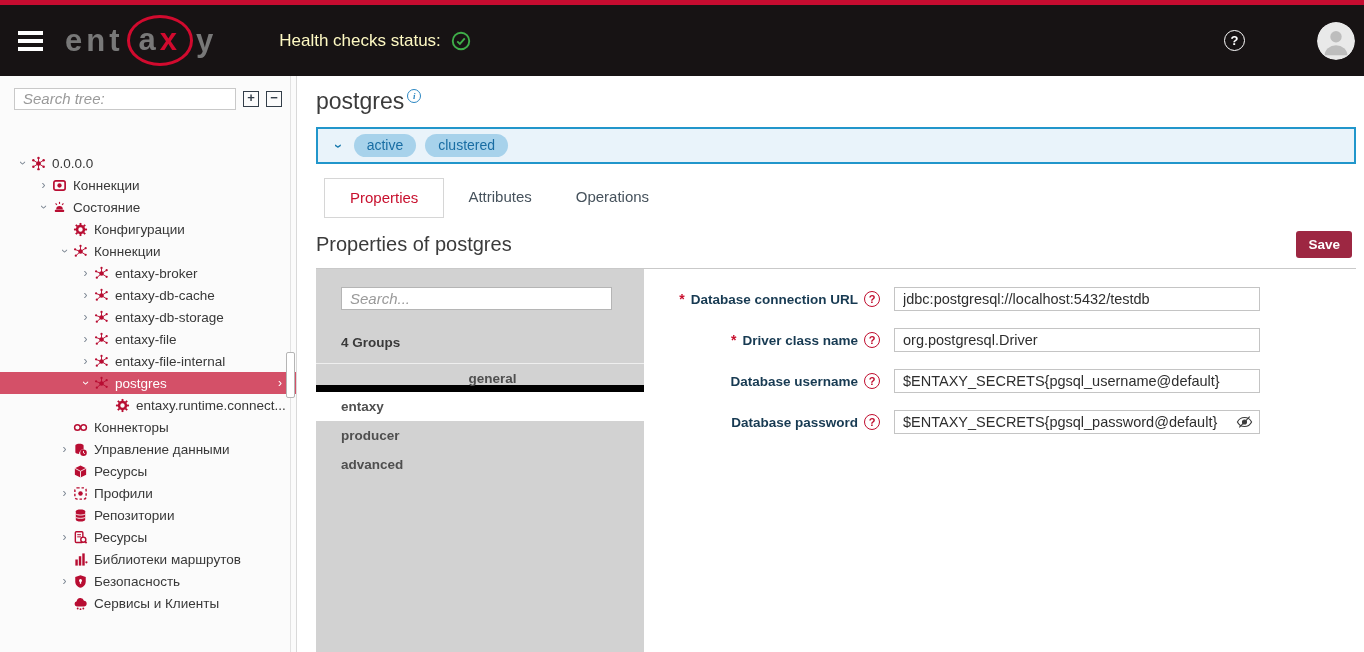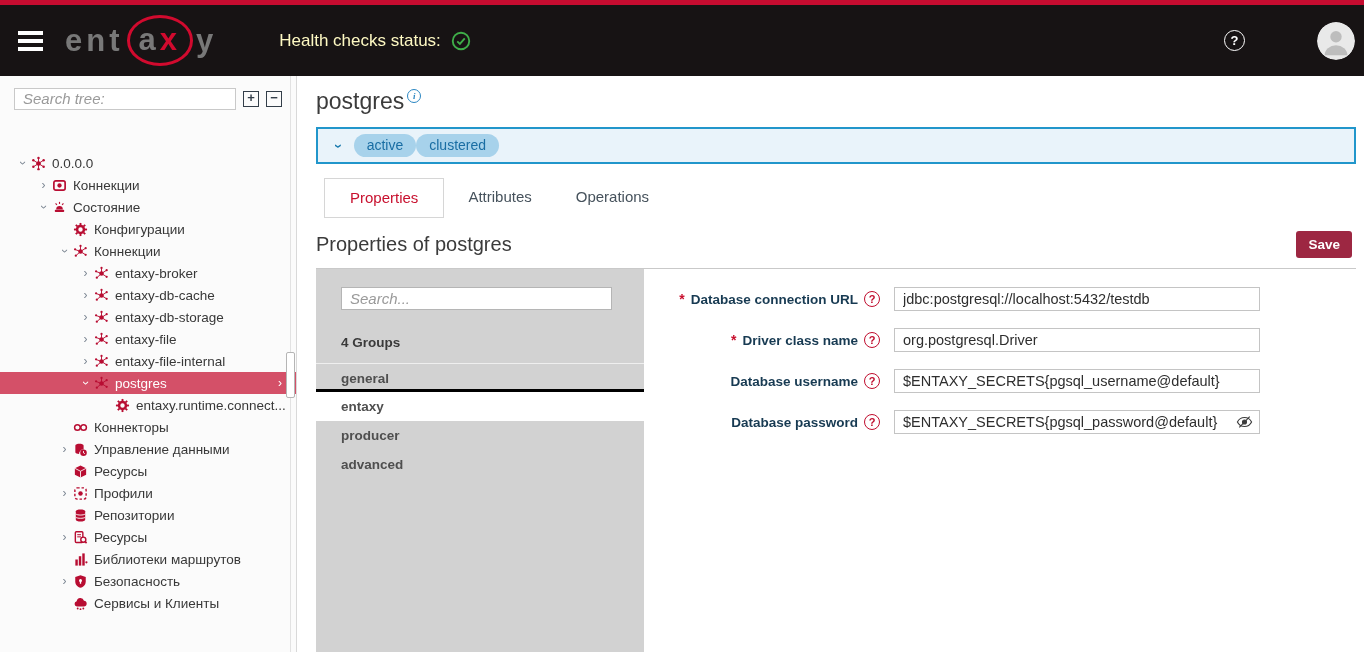--- a/index.html
+++ b/index.html
@@ -84,21 +84,21 @@
 
   .properties-body { flex:1; min-height:0; border-top:1px solid #c9c9c9; display:flex; }
 
   .groups-panel { width:328px; flex:none; background:var(--panel-gray,#d2d2d2); padding-top:18px; }
   .groups-search { margin:0 25px; width:271px; height:23px; border:1px solid #b5b5b5; padding:0 8px;
                    font-size:14px; color:#444; font-family:inherit; }
   .groups-search::placeholder { font-style:italic; color:#9a9a9a; font-size:15px; }
   .groups-count { margin:25px 25px 13px; font-weight:bold; font-size:13.5px; color:#3a3a3a; }
   .group-item { height:29px; line-height:29px; padding-left:25px; font-size:13.5px; font-weight:bold;
                 color:#4f4f4f; cursor:pointer; }
-  .group-item:first-child { border-top:1px solid #efefef; border-bottom:3px solid #000000; }
+  .group-item:first-child { border-top:1px solid #efefef; border-bottom:7px solid #000000;text-align:center; }
   .group-item.selected { background:#fff; }
 
   .form-panel { flex:1; padding-top:18px; background:#fff; }
   .field-row { display:flex; align-items:center; margin-bottom:17px; }
   .field-label { width:236px; flex:none; display:flex; justify-content:flex-end; align-items:center;
                  gap:6px; font-weight:bold; font-size:13.5px; color:var(--label-navy,#173a52); }
   .req { color:#c8102e; font-weight:bold; font-size:14px; }
   .q-icon { width:16px; height:16px; flex:none; border:1.6px solid #c00d2e; border-radius:50%;
             color:#c00d2e; font-size:11px; font-weight:bold; display:flex; align-items:center;
             justify-content:center; cursor:pointer; }
@@ -516,21 +516,21 @@
   </div>
 
   <div class="content">
     <div class="page-title-row">
       <span class="page-title">postgres</span>
       <span class="info-badge">i</span>
     </div>
 
     <div class="status-bar">
       <span class="chev"><i>›</i></span>
-      <span style="display:flex;">
+      <span style="display:flex;gap:9px;">
           <span class="badge">active</span>
           <span class="badge">clustered</span>
         </span>
     </div>
 
     <div class="tabs">
         <div class="tab active">Properties</div>
         <div class="tab">Attributes</div>
         <div class="tab">Operations</div>
       </div>

